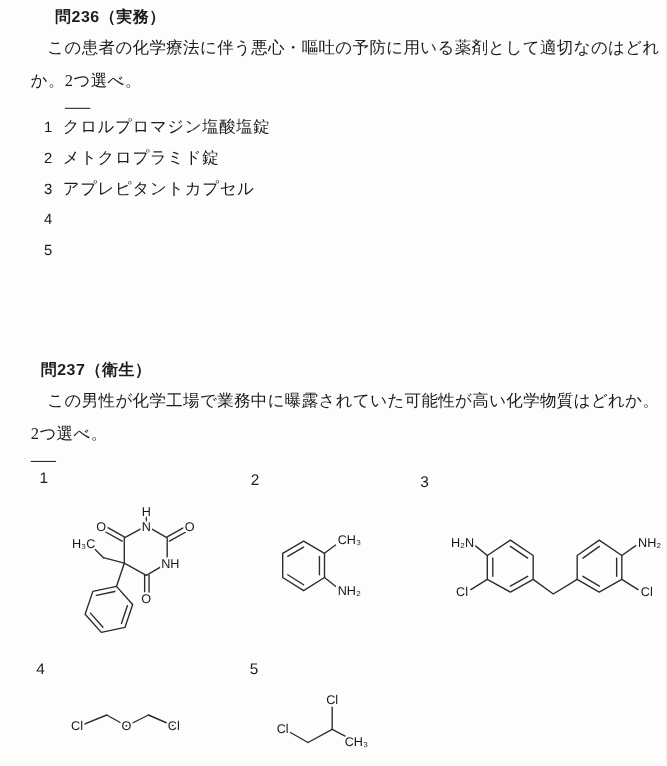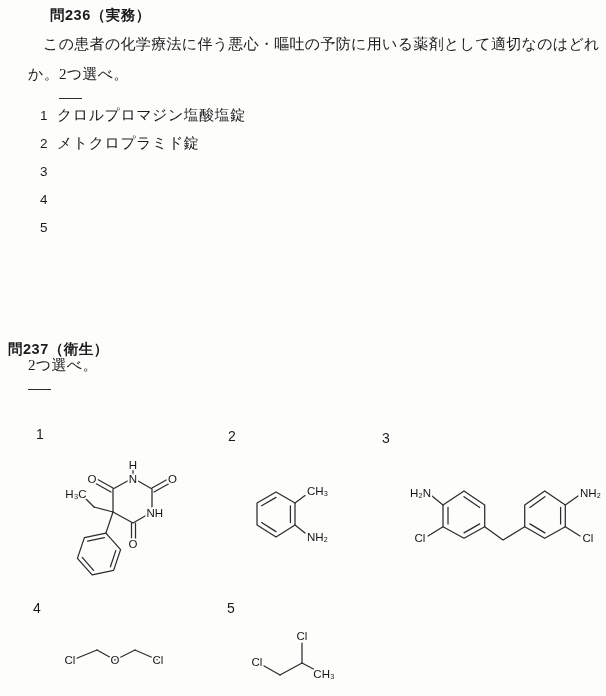--- a/index.html
+++ b/index.html
@@ -58,32 +58,34 @@
     <div class="opt">
       <span class="optnum">1</span>
       <span class="optlabel">クロルプロマジン塩酸塩錠</span>
     </div>
     <div class="opt">
       <span class="optnum">2</span>
       <span class="optlabel">メトクロプラミド錠</span>
     </div>
     <div class="opt">
       <span class="optnum">3</span>
+      <span class="optlabel">アプレピタントカプセル</span>
     </div>
     <div class="opt">
       <span class="optnum">4</span>
     </div>
     <div class="opt">
       <span class="optnum">5</span>
     </div>
   </div>
 
-  <div class="heading" style="top:340px;">問237（衛生）</div>
+  <div class="heading" style="top:327px;margin-left:29px;">問237（衛生）</div>
 
   <div class="para" style="top:350px;">
+    <span class="line indent">この男性が化学工場で業務中に曝露されていた可能性が高い化学物質はどれか。</span>
     <span class="line"><span class="u">2つ</span><span>選べ。</span></span>
   </div>
 
   <span class="structnum" style="left:36px;top:426px;">1</span>
   <span class="structnum" style="left:228px;top:428px;">2</span>
   <span class="structnum" style="left:382px;top:430px;">3</span>
   <span class="structnum" style="left:33px;top:600px;">4</span>
   <span class="structnum" style="left:227px;top:600px;">5</span>
 
   <svg class="struct" style="left:55px;top:452px;" width="155" height="150" viewBox="0 0 155 150">

